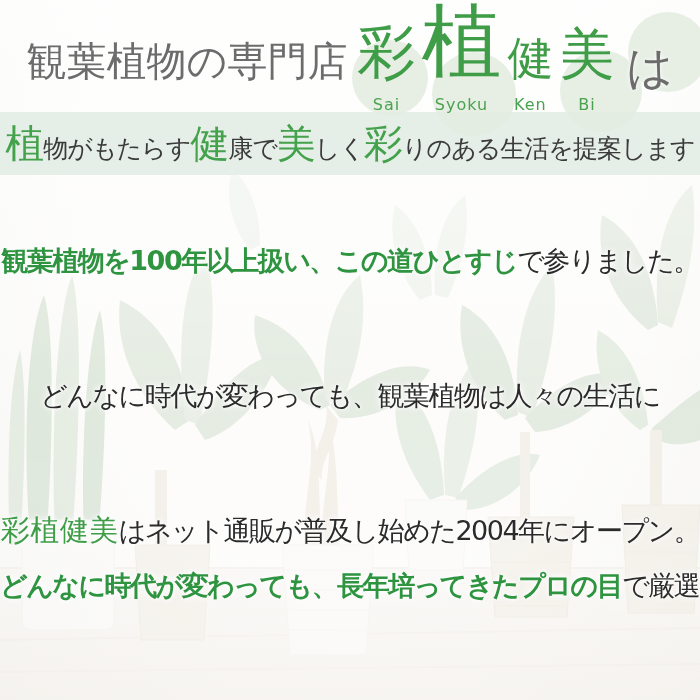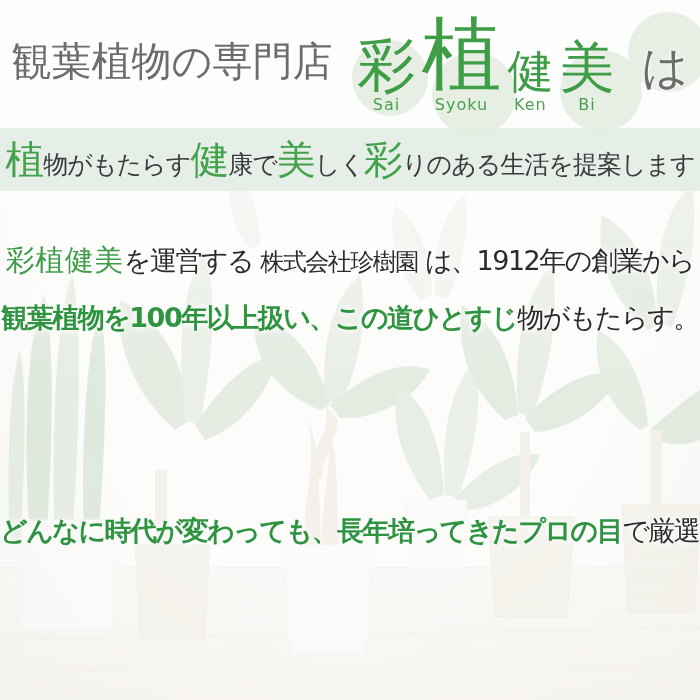--- a/index.html
+++ b/index.html
@@ -12,35 +12,35 @@
   .wash{position:absolute;inset:0;z-index:1;
     background:linear-gradient(180deg, rgba(255,255,255,.82) 0%, rgba(255,255,255,.6) 32%,
                rgba(255,255,255,.48) 55%, rgba(255,255,255,.52) 100%);}
   
   .header{position:absolute;top:0;left:0;width:700px;height:114px;z-index:3;}
   .circle{position:absolute;border-radius:50%;background:#e3ece0;opacity:.85;z-index:1;}
   .c1{left:352px;top:40px;width:76px;height:76px;}
   .c2{left:432px;top:52px;width:84px;height:84px;}
   .c3{left:560px;top:50px;width:82px;height:82px;}
   .c4{left:628px;top:12px;width:80px;height:80px;}
-  .header-row{position:absolute;inset:0;display:flex;justify-content:center;align-items:flex-end;gap:25px;z-index:2;}
+  .header-row{position:absolute;inset:0;display:flex;justify-content:center;align-items:flex-end;gap:10px;z-index:2;}
   .prefix{font-size:40px;color:#6c6c6c;line-height:1;margin-bottom:33px;white-space:nowrap;
     text-shadow:0 0 4px #fff;}
   .brand{display:flex;align-items:flex-end;gap:6px;}
   .brand-col{display:flex;flex-direction:column;align-items:center;}
   .kanji{font-family:"DejaVu Serif","Liberation Serif",serif;color:#3f9d47;line-height:.95;}
   .kj0{font-size:58px;}
   .kj1{font-size:80px;}
   .kj2{font-size:46px;}
   .kj3{font-size:55px;}
-  .romaji{font-size:16px;color:#4aa24f;margin-top:3px;letter-spacing:1px;line-height:1.1;}
+  .romaji{font-size:16px;color:#4aa24f;margin-top:16px;letter-spacing:1px;line-height:1.1;}
   .suffix{font-size:46px;color:#6c6c6c;line-height:1;margin-bottom:24px;margin-left:2px;
     text-shadow:0 0 4px #fff;}
   
-  .band{position:absolute;left:0;top:128px;width:700px;height:63px;background:#e6efe7;z-index:2;
+  .band{position:absolute;left:0;top:112px;width:700px;height:63px;background:#e6efe7;z-index:2;
     display:flex;align-items:center;justify-content:center;}
   .tagline{margin:0;white-space:nowrap;font-size:25px;color:#3b3b3b;letter-spacing:-1px;line-height:1;}
   .tagline .acc{font-size:39px;color:#44a14c;}
   
   .para{position:absolute;left:0;width:700px;text-align:center;z-index:2;
     font-size:27px;color:#2b2b2b;letter-spacing:-1.5px;}
   .para .line{margin:0;line-height:55px;white-space:nowrap;
     text-shadow:0 0 3px #fff,0 0 6px #fff,0 0 10px rgba(255,255,255,.95);}
   .p1{top:233px;}
   .p2{top:368px;}
@@ -164,24 +164,25 @@
       </div>
       <span class="suffix">は</span>
     </div>
   </header>
 
   <div class="band">
     <p class="tagline"><span class="acc">植</span><span>物がもたらす</span><span class="acc">健</span><span>康で</span><span class="acc">美</span><span>しく</span><span class="acc">彩</span><span>りのある生活を提案します</span></p>
   </div>
 
   <div class="para p1">
-    <p class="line"><span class="brandname">彩植健美</span><span>を運営する </span><span class="company">株式会社珍樹園</span><span> は、1912年の創業から</span></p>
-    <p class="line"><span class="hl">観葉植物を100年以上扱い、この道ひとすじ</span><span>物がもたらす。</span></p>
+    <p class="line"><span class="hl">観葉植物を100年以上扱い、この道ひとすじ</span><span>で参りました。</span></p>
   </div>
 
   <div class="para p2">
+    <p class="line">どんなに時代が変わっても、観葉植物は人々の生活に</p>
   </div>
 
   <div class="para p3">
+    <p class="line"><span class="brandname">彩植健美</span><span>はネット通販が普及し始めた2004年にオープン。</span></p>
     <p class="line"><span class="hl">どんなに時代が変わっても、長年培ってきたプロの目</span><span>で厳選した</span></p>
   </div>
 
 </div>
 
 </body></html>

